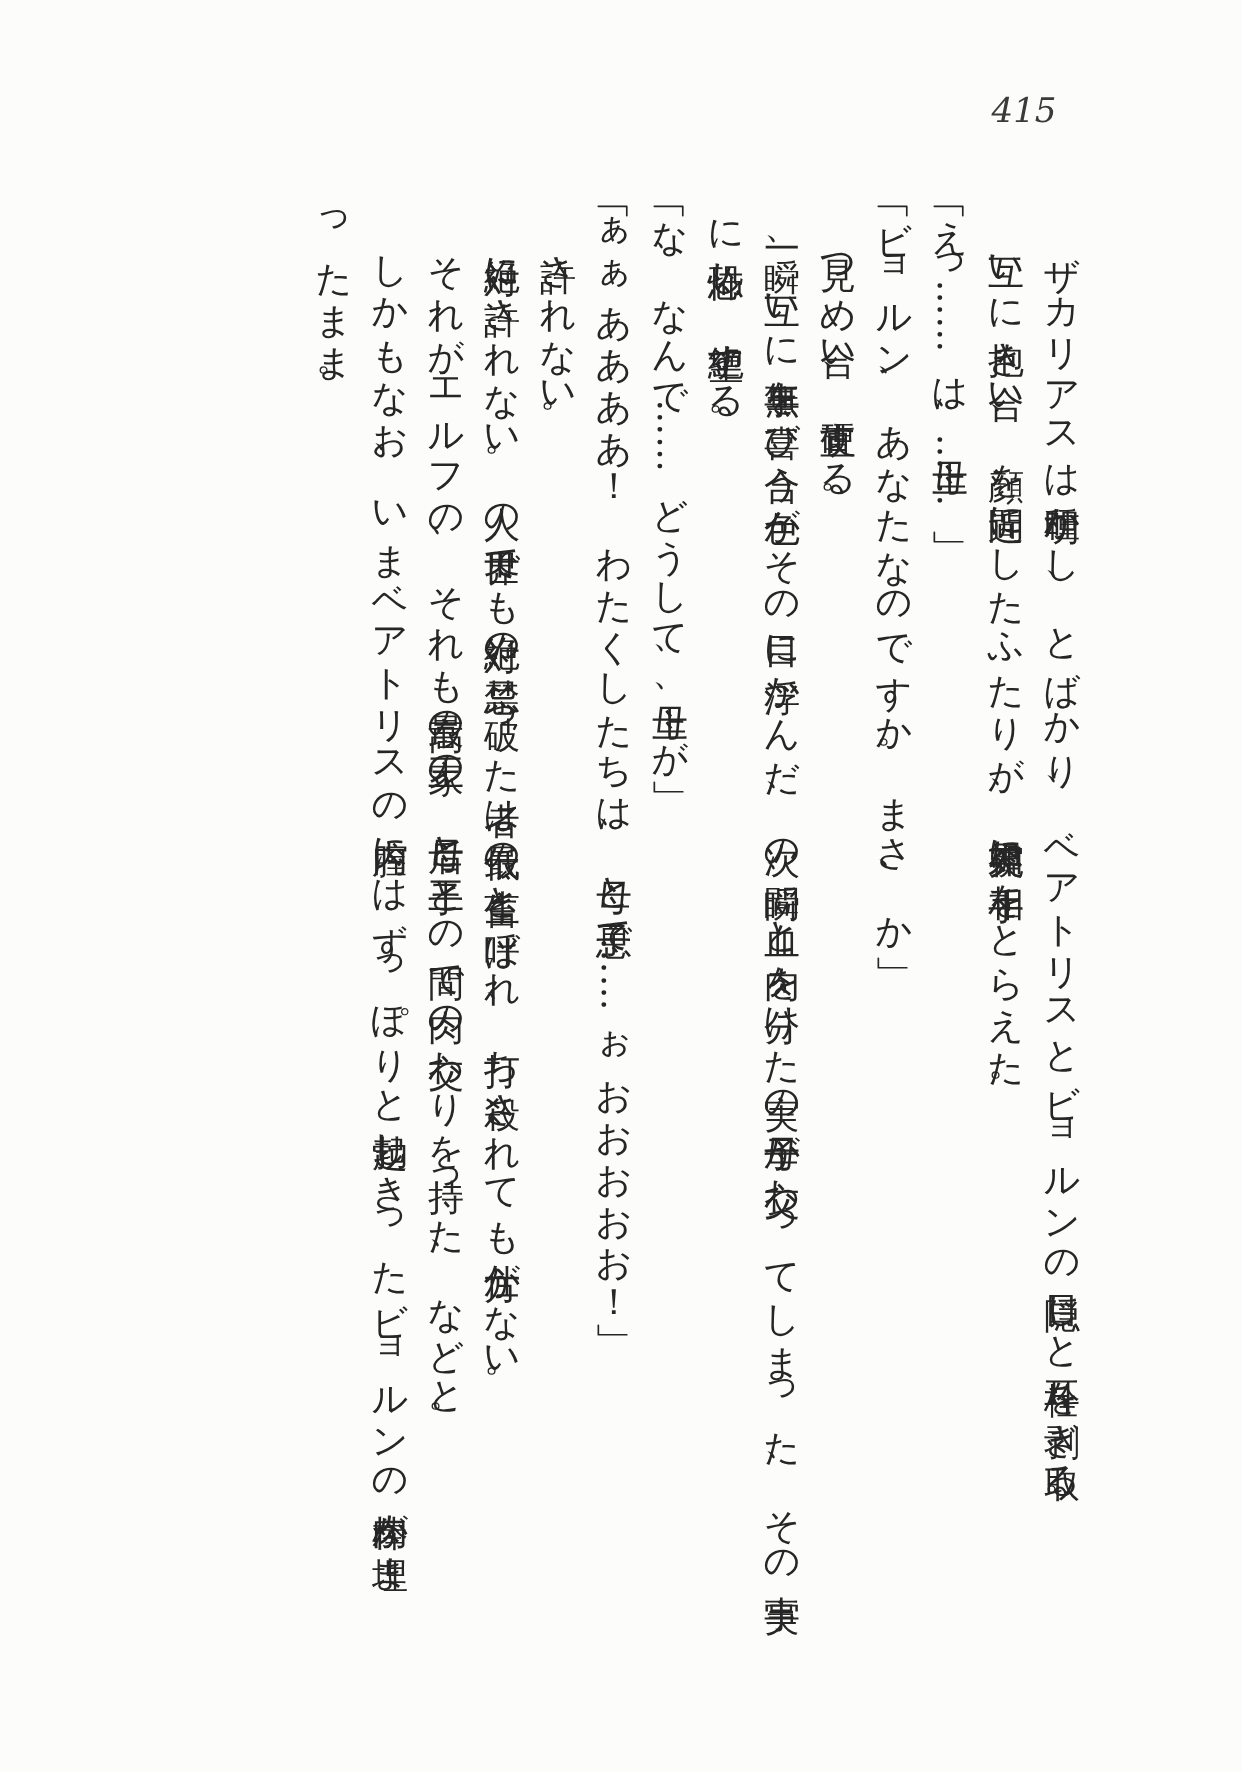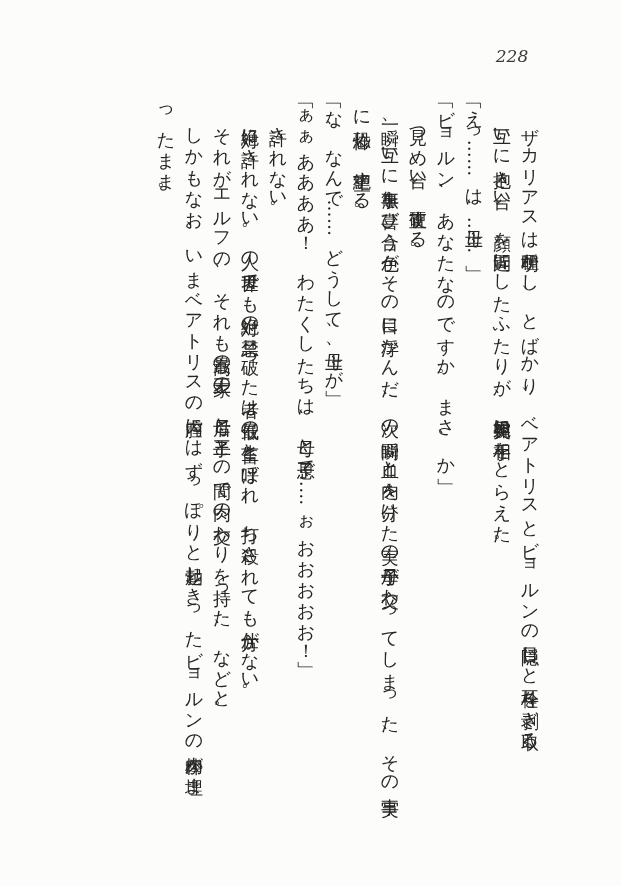--- a/index.html
+++ b/index.html
@@ -53,21 +53,21 @@
   }
 
   .text-block p.indent {
     text-indent: 1em;
   }
 </style>
 </head>
 <body style="--paper: #fcfcfb; --ink: #262626; --pn-ink: #3a3a3a;">
 
 <div class="book-page">
-  <div class="page-number">228</div>
+  <div class="page-number">415</div>
   <main class="text-block">
       <p class="indent">ザカリアスは種明かし、とばかり、ベアトリスとビョルンの目隠しと耳栓を剥ぎ取る。</p>
       <p class="indent">互いに抱き合い、顔を間近にしたふたりが、突如視界に相手をとらえた。</p>
       <p class="">「えっ……は、母上……」</p>
       <p class="">「ビョルン、あなたなのですか。まさ、か」</p>
       <p class="indent">見つめ合い、硬直する。</p>
       <p class="indent">一瞬、互いに無事を喜び合う色がその目に浮かんだ、次の瞬間、血と肉を分けた実の母子が交わってしまった、その事実に恐怖し、絶望する。</p>
       <p class="">「な、なんで……どうして、母上、が」</p>
       <p class="">「ぁぁああああ！　わたくしたちは、母と息子で……ぉおおおおお！」</p>
       <p class="indent">許されない。</p>

